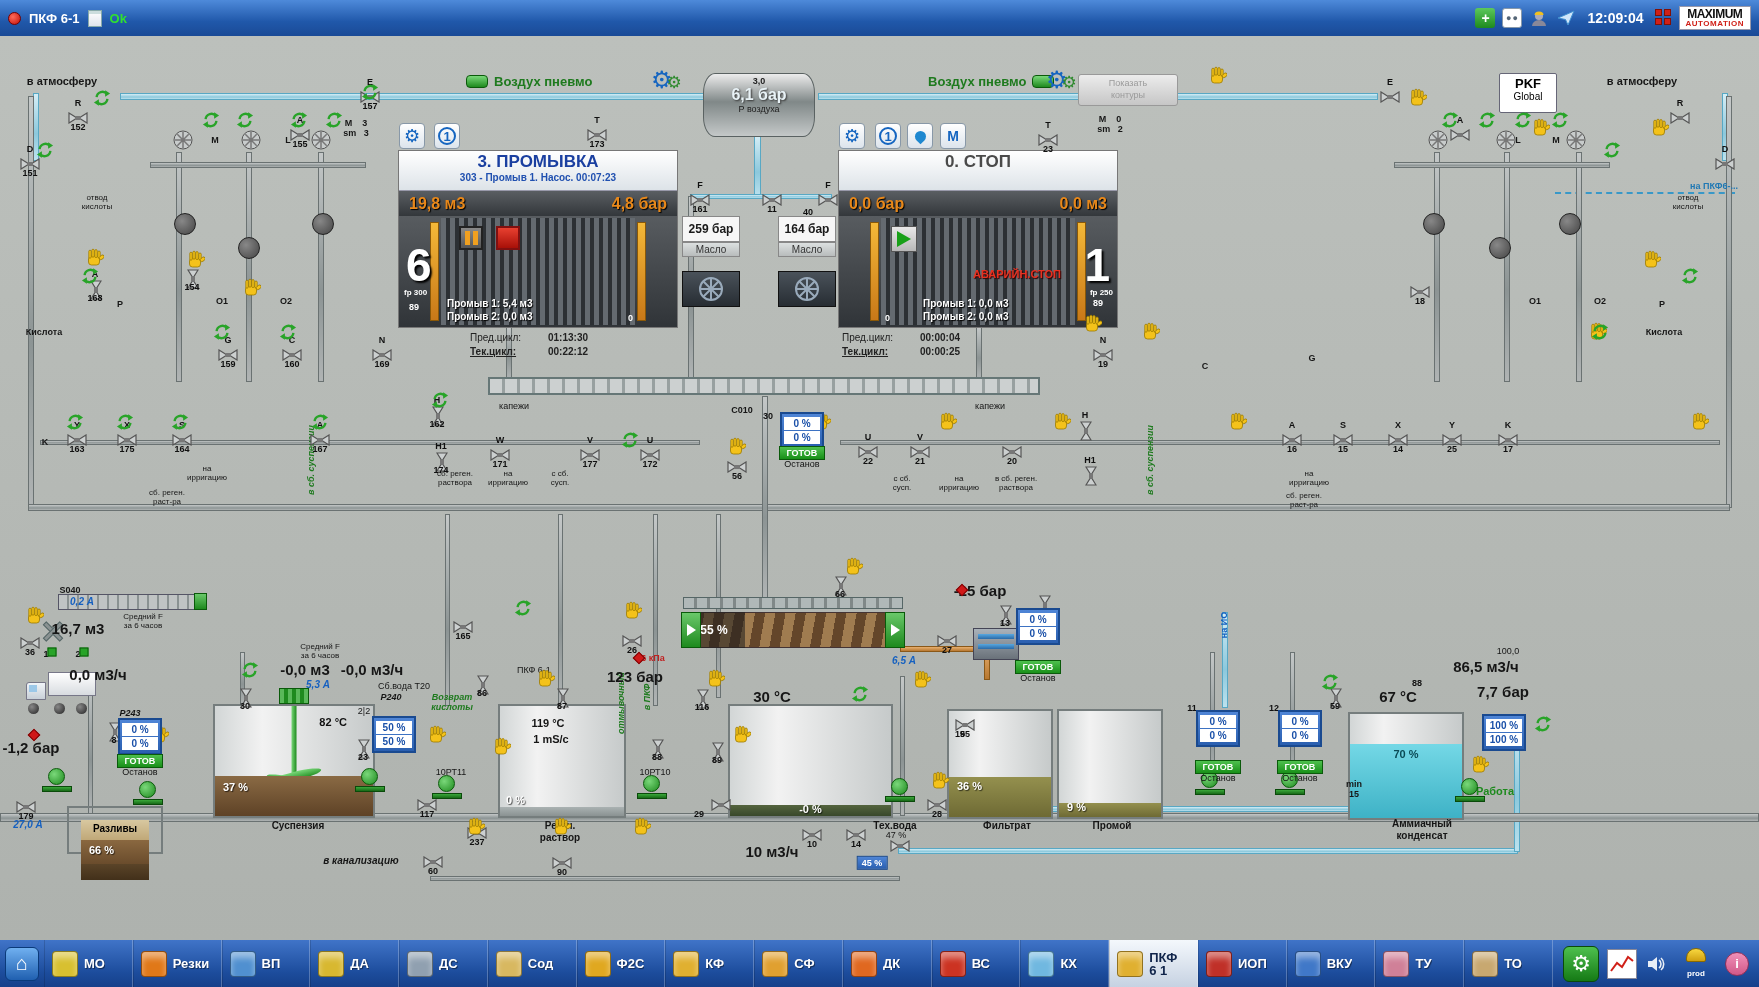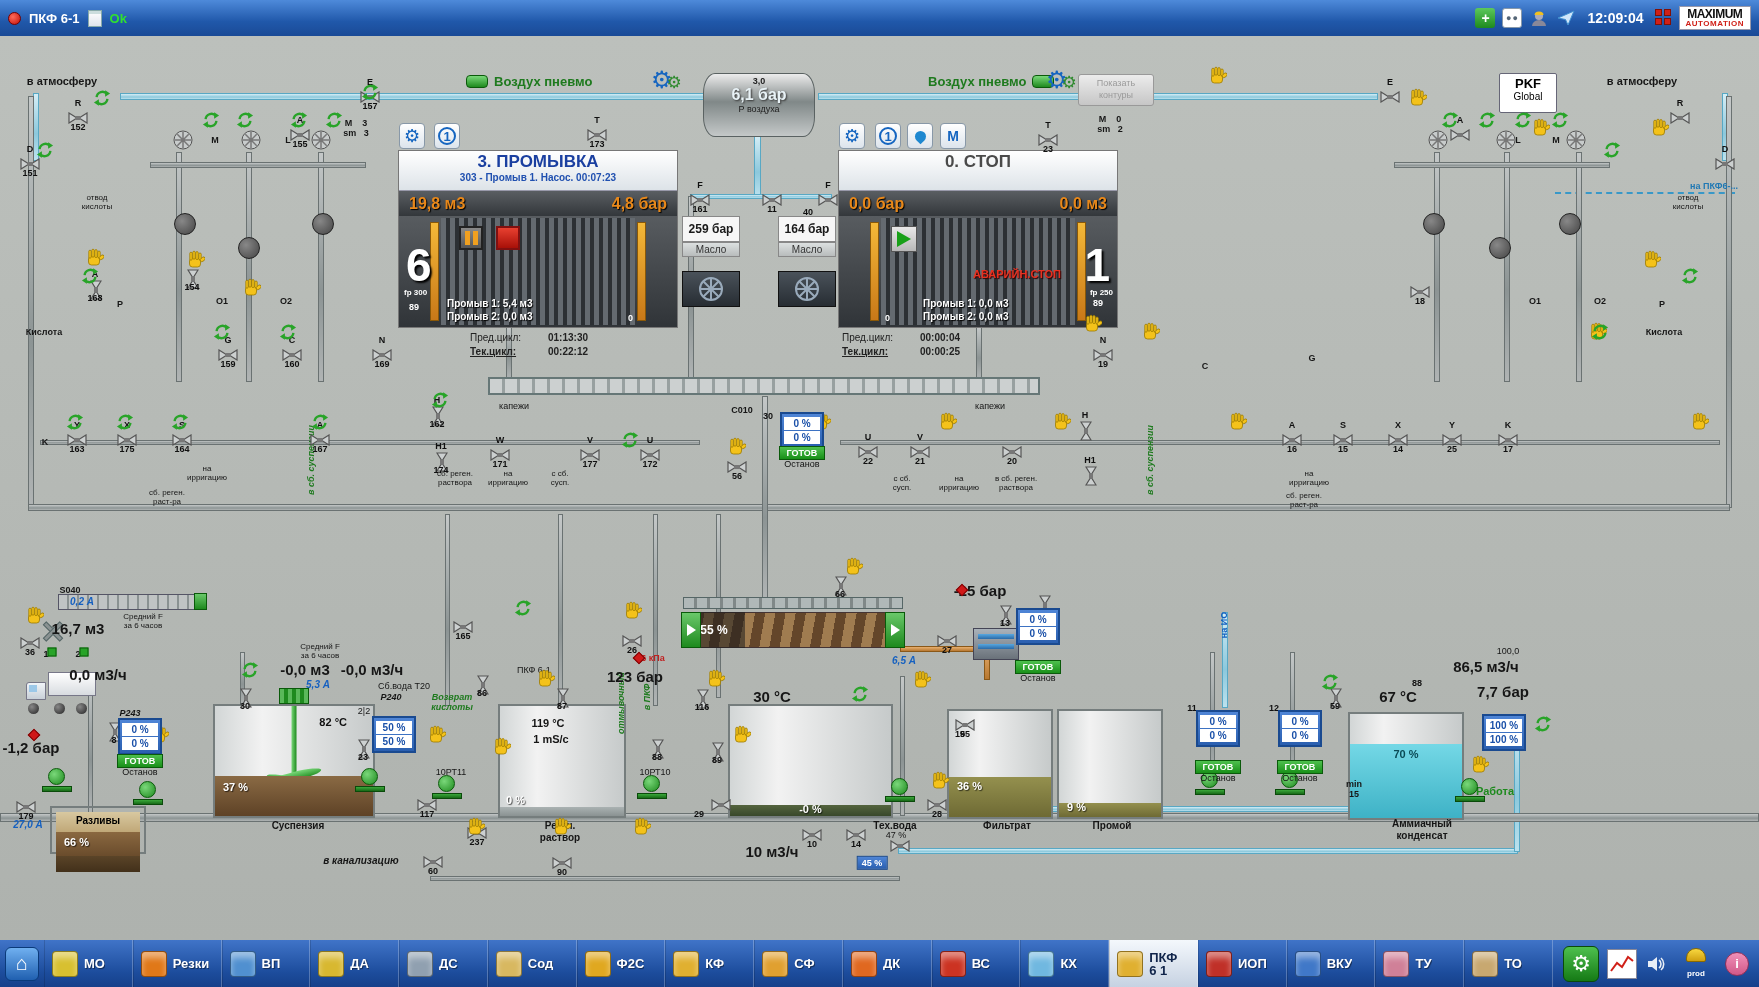--- a/index.html
+++ b/index.html
@@ -85,21 +85,21 @@
 .wbox.mbtn{color:#1565c0;font-weight:bold;font-size:14px}
 .drop{width:11px;height:11px;background:#1e88d0;border-radius:50% 50% 50% 0;transform:rotate(-45deg)}
 
 .airlbl{position:absolute;display:flex;align-items:center;gap:6px;z-index:4}
 .airlbl .pill{width:22px;height:13px;border-radius:4px;background:linear-gradient(#7ad87a,#1e8a1e);border:1px solid #0a5a0a}
 .airlbl .t{color:#1e7a1e;font-weight:bold;font-size:13px}
 .airtank{position:absolute;left:703px;top:37px;width:112px;height:64px;background:linear-gradient(#ececec,#808888 45%,#c4c8c8);border:1px solid #5a6262;border-radius:12px/20px;text-align:center;z-index:4}
 .airtank .t1{font-size:9px;font-weight:bold;color:#222;padding-top:2px}
 .airtank .t2{font-size:16px;font-weight:bold;color:#e8f2f6;text-shadow:1px 1px 2px #333}
 .airtank .t3{font-size:9px;color:#222}
-.btn-contours{position:absolute;left:1078px;top:38px;width:76px;height:32px;background:linear-gradient(#ececec,#c6c6c6);border:1px solid #979;border:1px solid #999;border-radius:3px;color:#9a9a9a;font-size:9px;white-space:pre;text-align:center;line-height:1.35;padding-top:2px;z-index:4}
+.btn-contours{position:absolute;left:1078px;top:38px;width:100px;height:32px;background:linear-gradient(#ececec,#c6c6c6);border:1px solid #979;border:1px solid #999;border-radius:3px;color:#9a9a9a;font-size:9px;white-space:pre;text-align:center;line-height:1.35;padding-top:2px;z-index:4}
 .pkfglobal{position:absolute;left:1499px;top:37px;width:58px;height:40px;background:#fff;border:1px solid #667;text-align:center;z-index:4;border-radius:2px}
 .pkfglobal .p1{font-weight:bold;font-size:13px;padding-top:2px}
 .pkfglobal .p2{font-size:10px}
 
 .press{position:absolute;width:280px;height:178px;border:1px solid #777;z-index:4;background:#484848}
 .press-head{height:40px;background:linear-gradient(#ffffff,#dde3e8);border-bottom:1px solid #99a;text-align:center;padding-top:2px}
 .press-title{color:#1a3fa0;font-weight:bold;font-size:17px;line-height:1.1}
 .press2 .press-title{color:#4a4a4a}
 .press-sub{color:#2050b0;font-size:10px;font-weight:bold}
 .press-vals{height:25px;background:linear-gradient(#5a5e62,#33373b);display:flex;justify-content:space-between;align-items:center;padding:0 10px}
@@ -419,21 +419,21 @@
           </div>
         <div class="wh" style="left:8px"></div>
           <div class="wh" style="left:34px"></div>
           <div class="wh" style="left:56px"></div>
       </div>
       <div class="xmark">
           <i class="x1"></i>
           <i class="x2"></i>
         </div>
 
-      <div class="tank" style="left:50px;top:770px;width:96px;height:48px;padding:4px;background:none">
+      <div class="tank" style="left:67px;top:770px;width:96px;height:48px;padding:12px;background:none">
         <div class="rz-top"><span>Разливы</span></div>
         <div class="rz-mid">
             <span class="pctw" style="left:8px;top:4px">66 %</span>
           </div>
         <div class="rz-bot"></div>
       </div>
 
       <div class="tank" style="left:213px;top:668px;width:162px;height:114px">
         <div class="mixmotor"></div>
         <span class="t-temp" style="right:26px;top:10px">82 °C</span>

